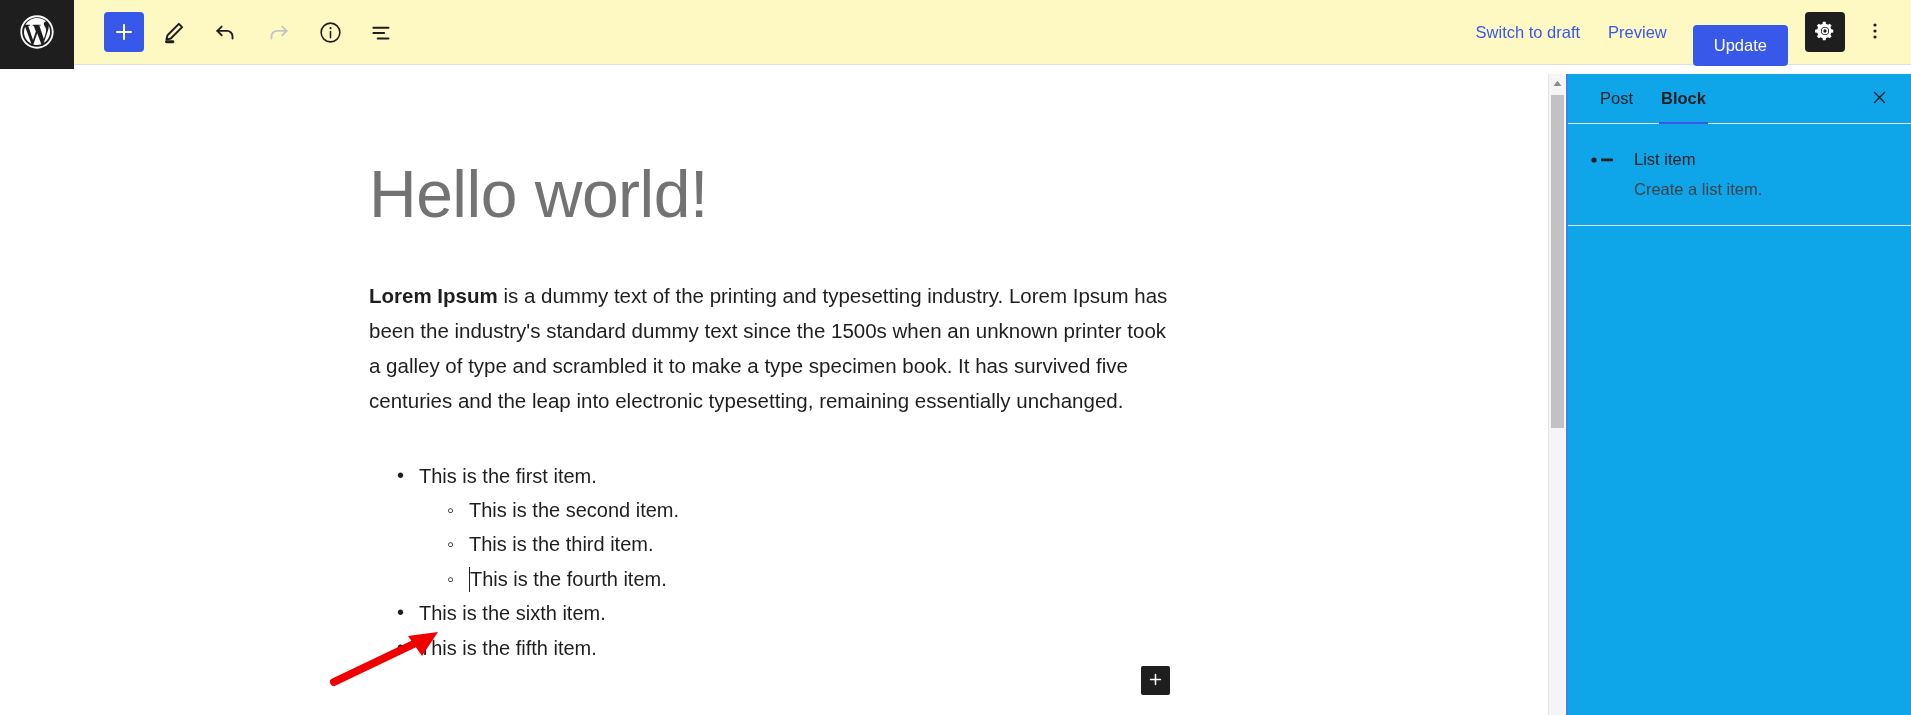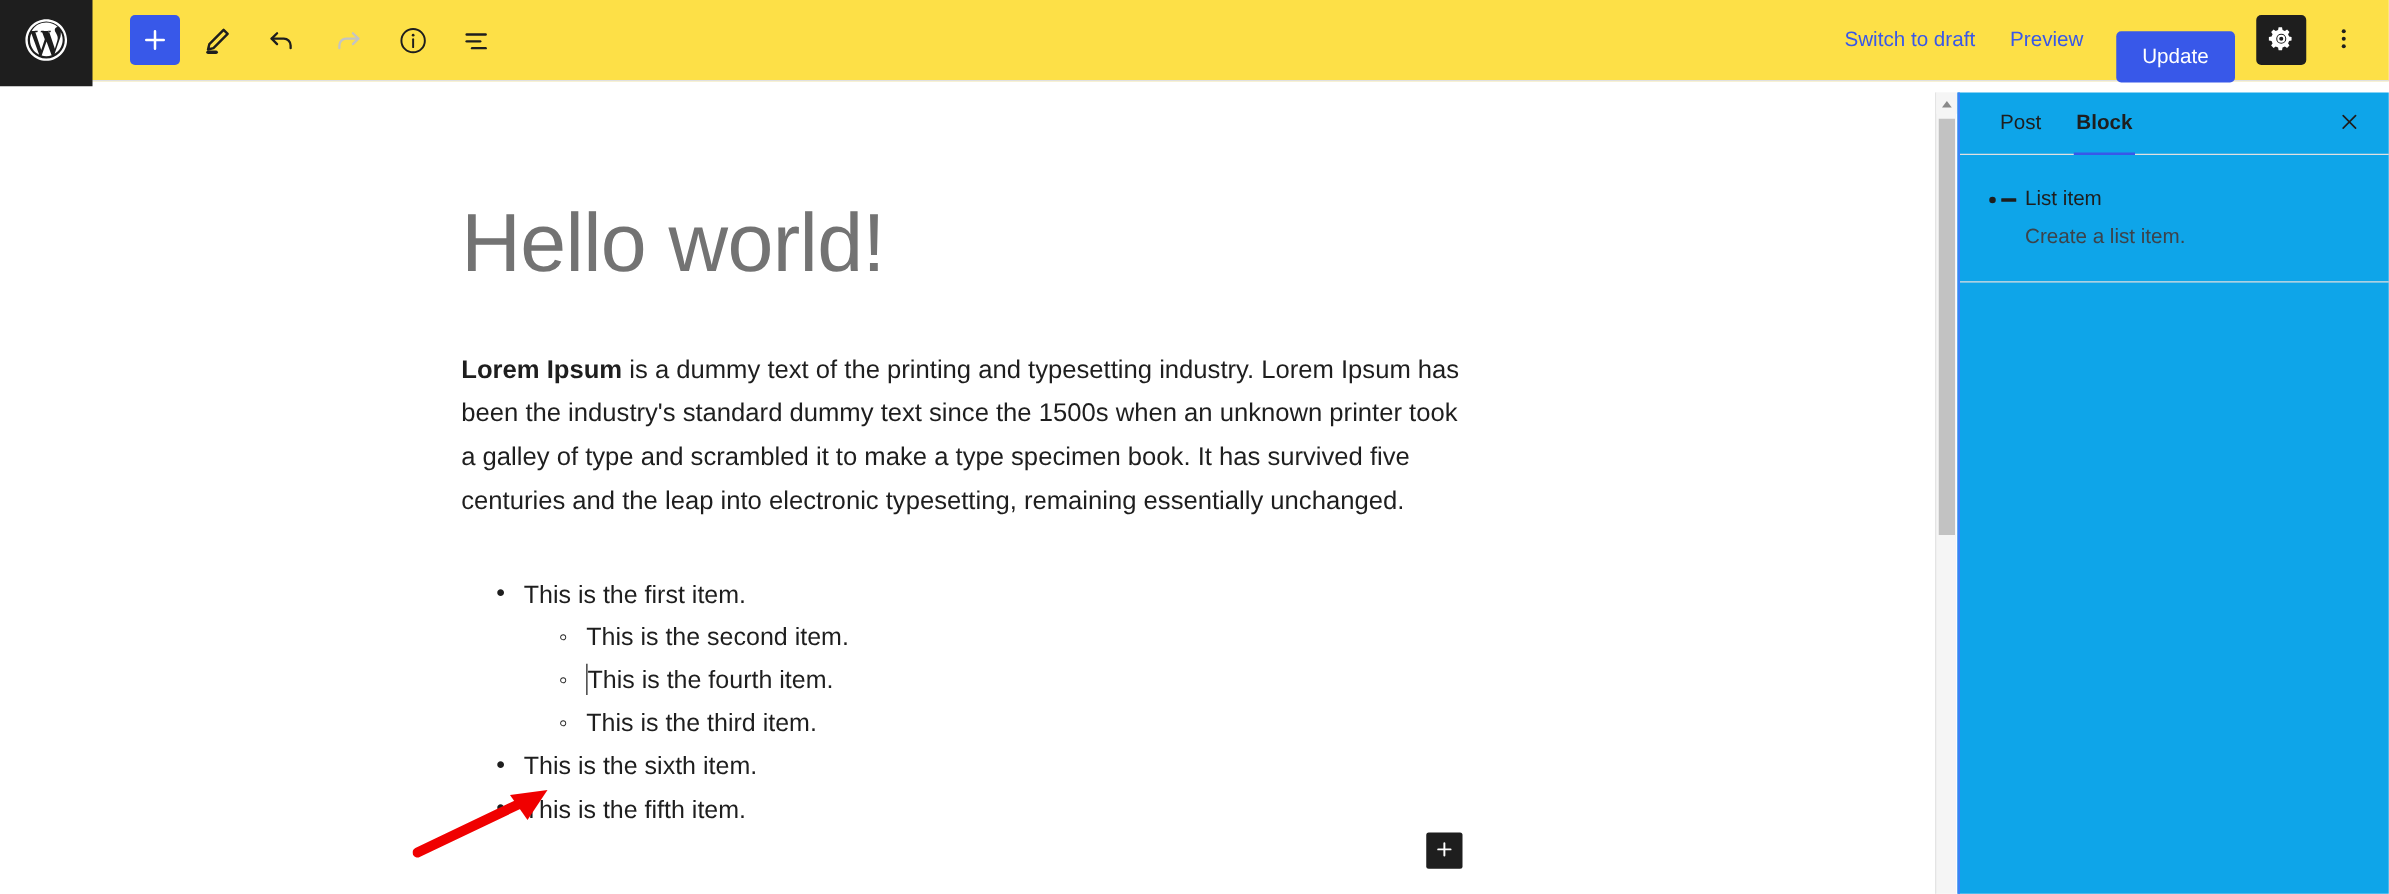--- a/index.html
+++ b/index.html
@@ -12,21 +12,21 @@
     font-family: "Liberation Sans", sans-serif;
     -webkit-font-smoothing: antialiased;
   }
 
   
   .topbar {
     position: absolute;
     top: 0; left: 0;
     width: 1911px;
     height: 65px;
-    background: #fde047;
+    background: #fef9c3;
     border-bottom: 1px solid #e0e0e0;
     display: flex;
     align-items: center;
   }
 
   .wp-logo-btn {
     width: 74px;
     height: 74px;
     background: #1e1e1e;
     display: flex;
@@ -294,21 +294,21 @@
     margin-right: 16px;
     width: 32px; height: 32px;
     display: flex; align-items: center; justify-content: center;
     background: none; border: none; cursor: pointer;
   }
 
   .block-card {
     padding: 26px 22px 26px 22px;
     border-bottom: 1px solid #e0e0e0;
     display: flex;
-    gap: 4px;
+    gap: 18px;
     align-items: flex-start;
   }
   .block-icon {
     width: 26px;
     flex: 0 0 auto;
     padding-top: 3px;
     display: flex;
     justify-content: center;
   }
   .block-title {
@@ -446,22 +446,22 @@
 
     <h1 class="post-title">Hello world!</h1>
 
     <p class="post-para">
       <b>Lorem Ipsum</b><span> is a dummy text of the printing and typesetting industry. Lorem Ipsum has been the industry's standard dummy text since the 1500s when an unknown printer took a galley of type and scrambled it to make a type specimen book. It has survived five centuries and the leap into electronic typesetting, remaining essentially unchanged.</span>
     </p>
 
     <ul class="post-list">
       <li><span>This is the first item.</span></li>
       <li class="sub"><span>This is the second item.</span></li>
+      <li class="sub"><span>This is the third item.</span></li>
       <li class="sub caret-item"><span class="caret"></span><span>This is the fourth item.</span></li>
-      <li class="sub"><span>This is the third item.</span></li>
       <li><span>This is the sixth item.</span></li>
       <li><span>This is the fifth item.</span></li>
     </ul>
 
   </div>
 
   <button class="inserter-btn">
     <span>
       <svg width="17" height="17" viewBox="0 0 24 24" fill="none" stroke="#ffffff" stroke-width="2.2" stroke-linecap="round">
         <path d="M12 5v14M5 12h14"></path>

